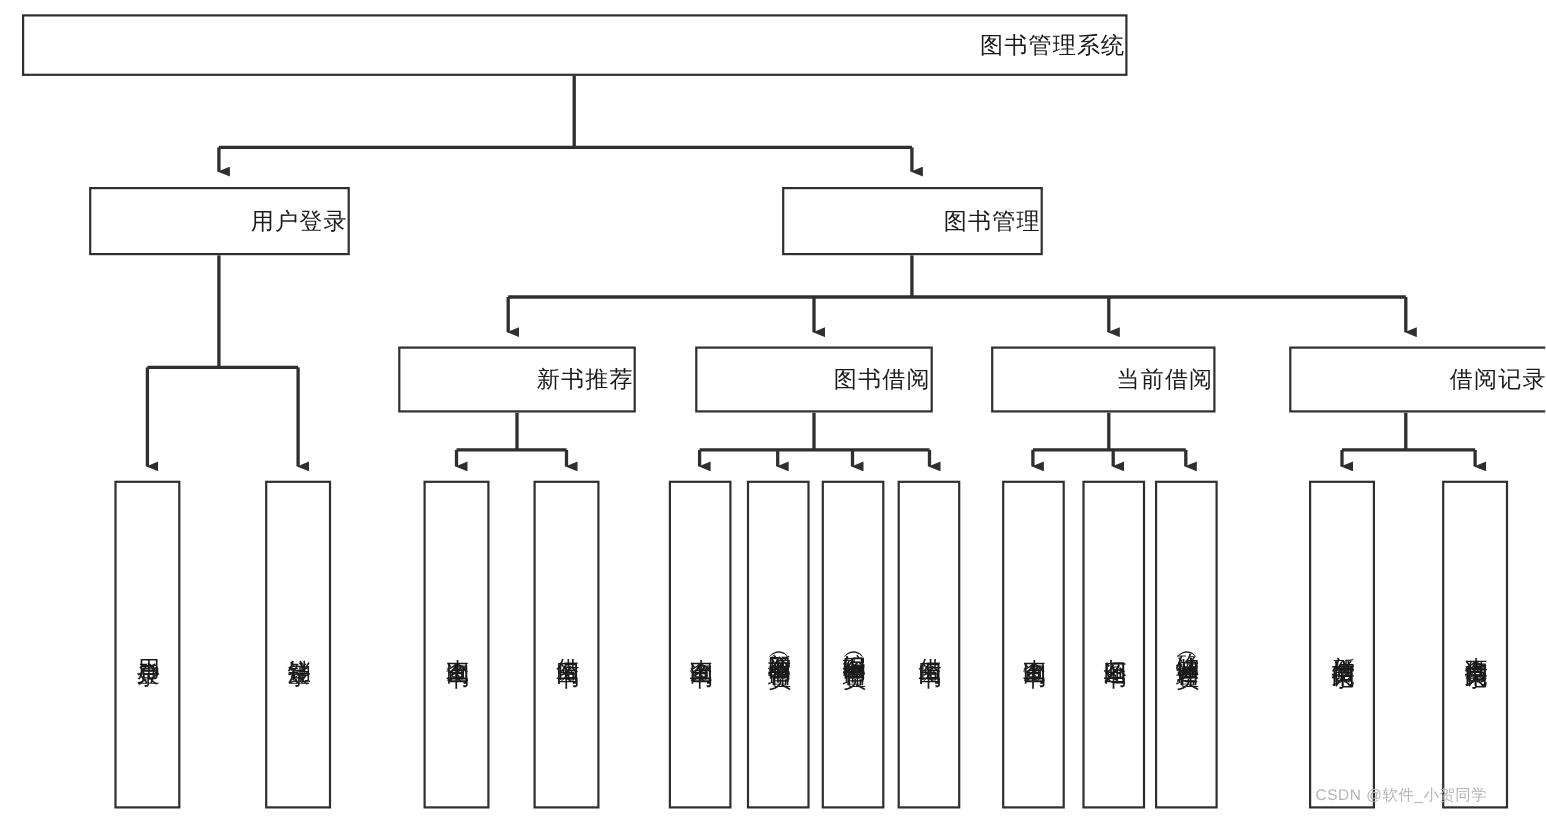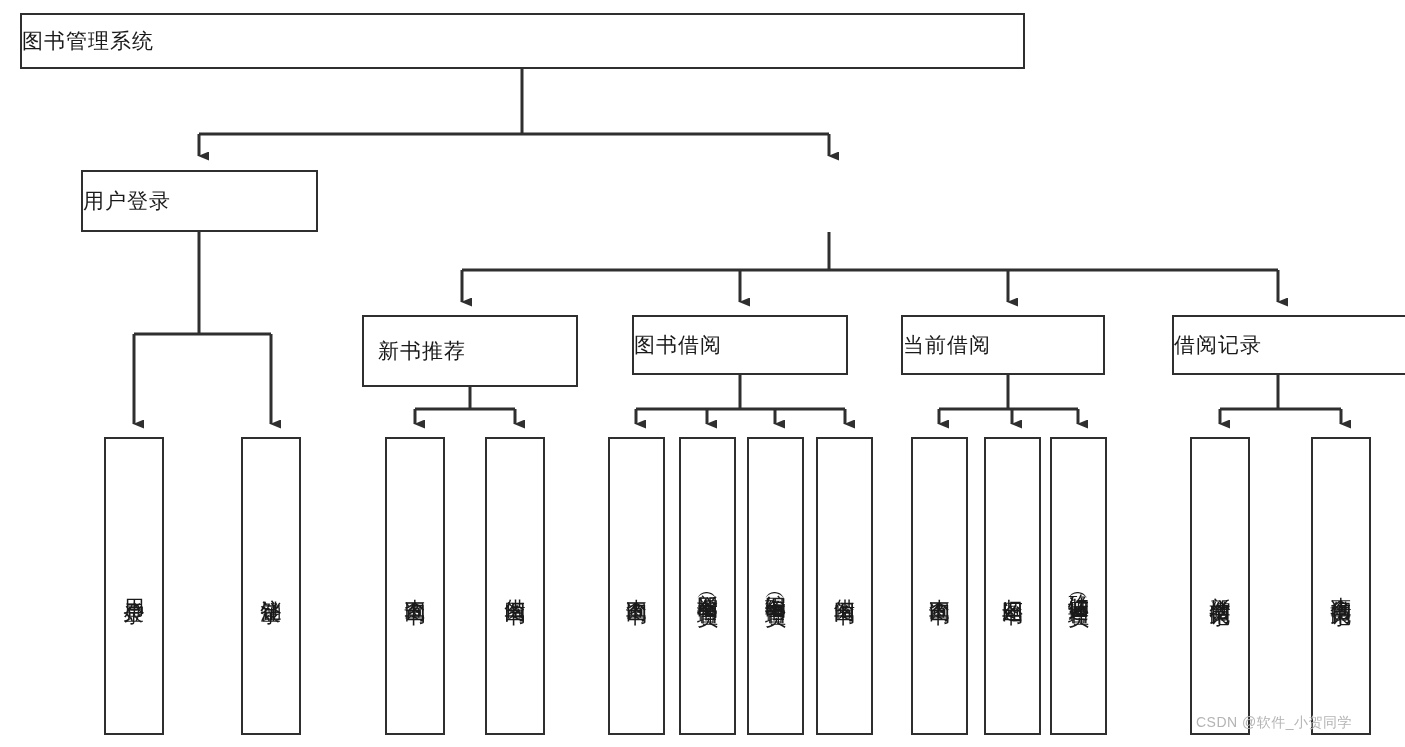--- a/index.html
+++ b/index.html
@@ -26,21 +26,21 @@
     height: 747px;
     pointer-events: none;
   }
   .node {
     position: absolute;
     box-sizing: border-box;
     background: #ffffff;
     border: 2px solid #2f2f2f;
     display: flex;
     align-items: center;
-    justify-content: flex-start;
+    justify-content: flex-end;
     color: #1a1a1a;
   }
   .node.horiz {
     font-size: 21px;
     letter-spacing: 1px;
   }
   .node.vert {
     writing-mode: vertical-rl;
     text-orientation: upright;
     font-size: 21px;
@@ -120,22 +120,25 @@
     </g>
   </svg>
 
   <div class="node horiz" style="left:20px; top:13px; width:1005px; height:56px;">
     <span>图书管理系统</span>
   </div>
 
   <div class="node horiz" style="left:81px; top:170px; width:237px; height:62px;">
     <span>用户登录</span>
   </div>
+  <div class="node horiz" style="left:711px; top:170px; width:237px; height:62px;">
+    <span>图书管理</span>
+  </div>
 
-  <div class="node horiz" style="left:362px; top:315px; width:216px; height:72px;padding-left:14px;">
+  <div class="node horiz" style="left:362px; top:315px; width:216px; height:60px;padding-left:14px;">
     <span>新书推荐</span>
   </div>
   <div class="node horiz" style="left:632px; top:315px; width:216px; height:60px;">
     <span>图书借阅</span>
   </div>
   <div class="node horiz" style="left:901px; top:315px; width:204px; height:60px;">
     <span>当前借阅</span>
   </div>
   <div class="node horiz" style="left:1172px; top:315px; width:236px; height:60px;">
     <span>借阅记录</span>

